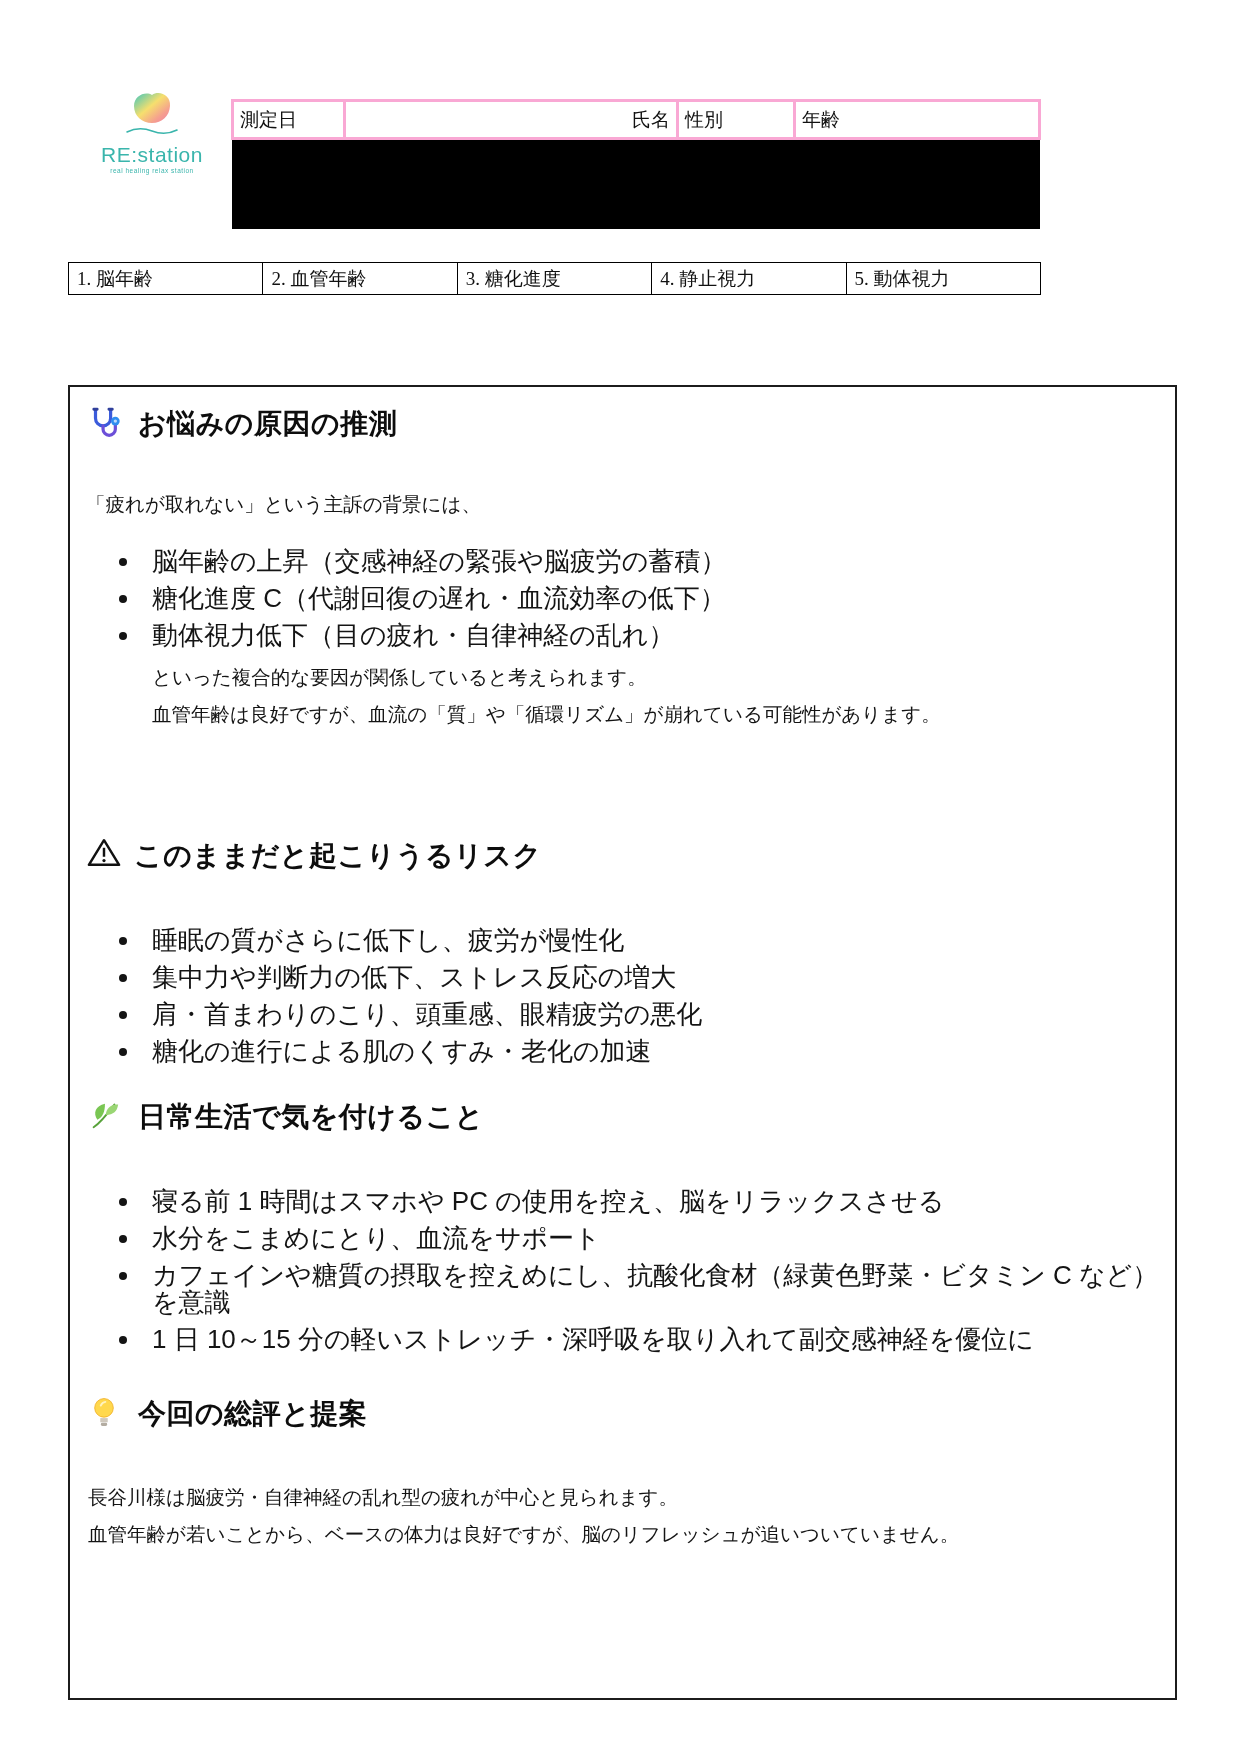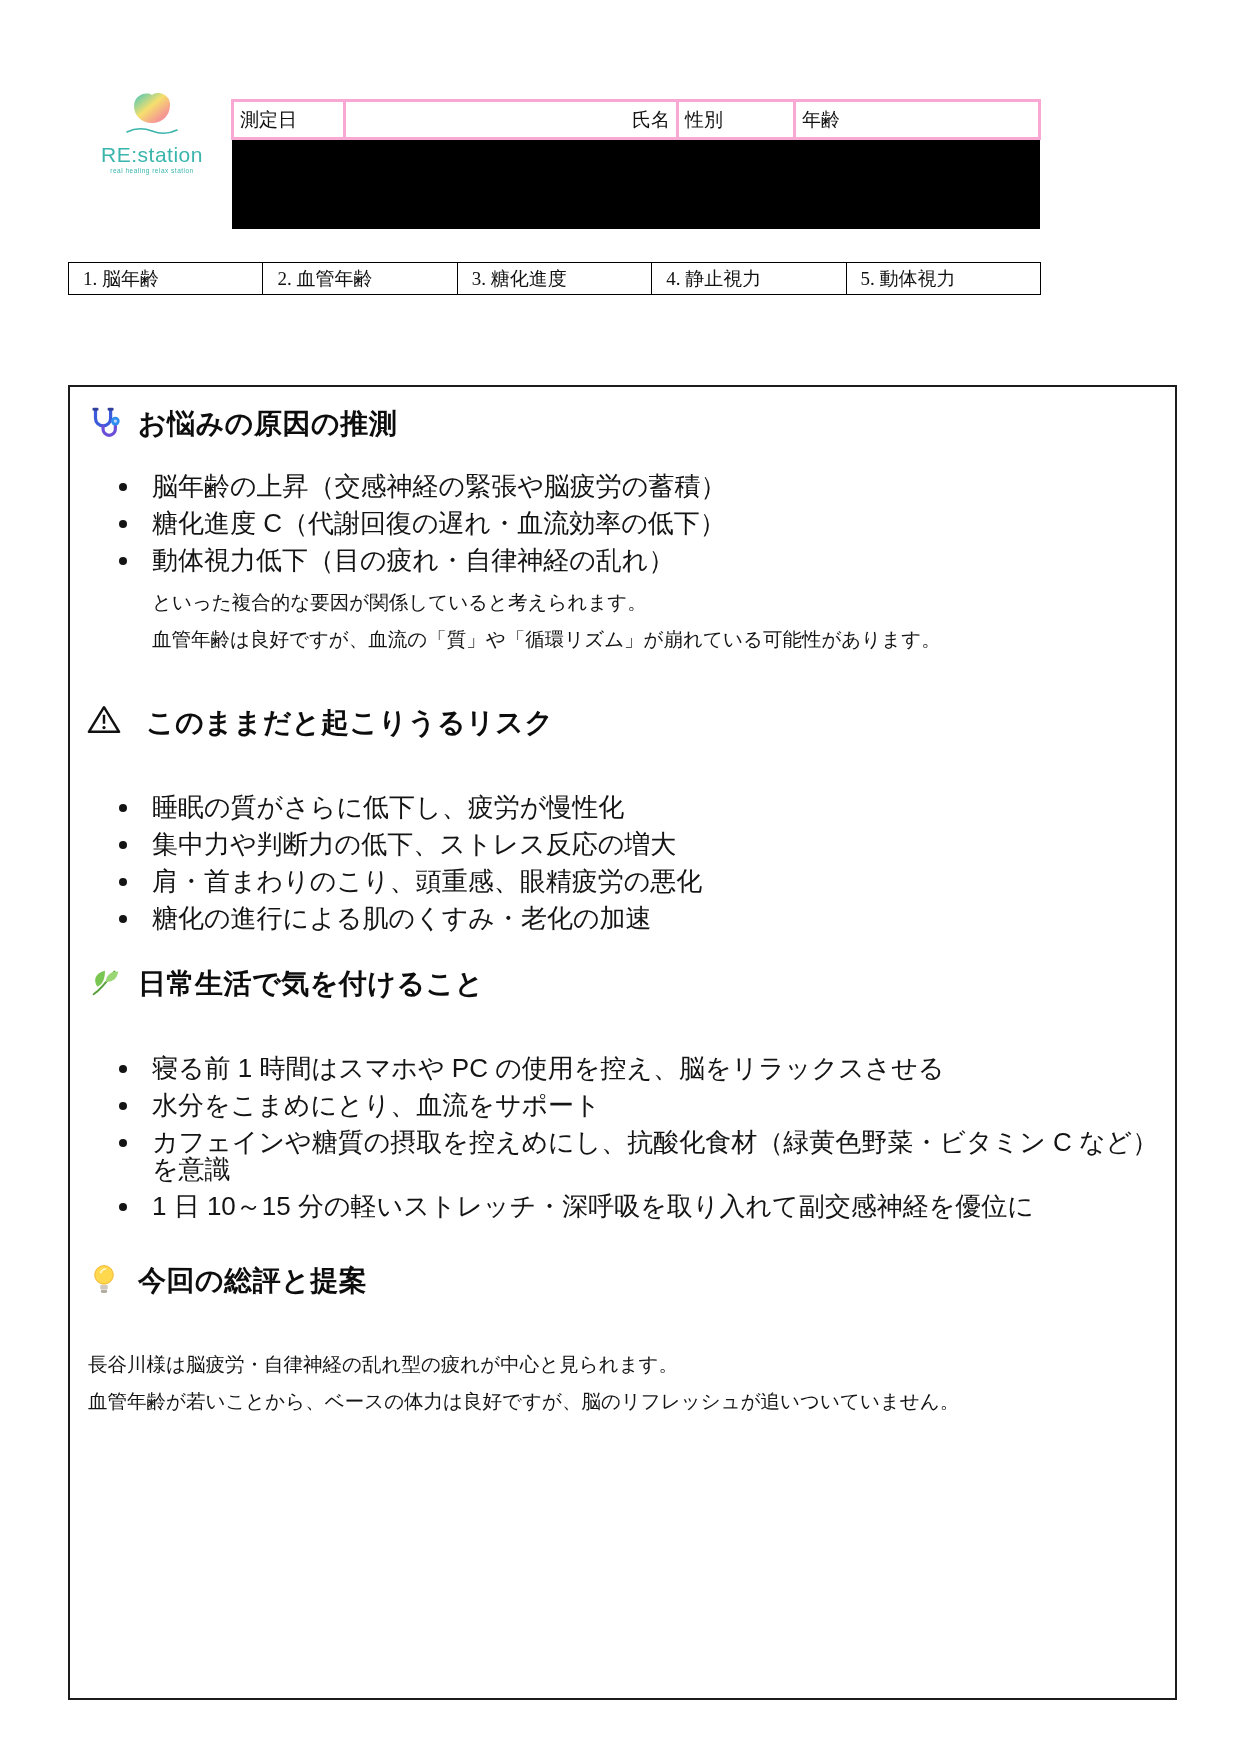--- a/index.html
+++ b/index.html
@@ -23,35 +23,35 @@
   .patient-table td.redacted{
     height:88px;background:#000;border:1px solid #000;border-left:1px solid #8a8a8a;padding:0;
   }
   .patient-table td.redacted:first-child{border-left:1px solid #000;}
 
   
   .metrics-table{position:absolute;left:68px;top:262px;border-collapse:collapse;table-layout:fixed;width:973px;
     font-family:"Liberation Serif",serif;}
   .metrics-table th{
     border:1px solid #000;font-weight:normal;font-size:19px;height:32px;
-    text-align:left;padding:0 0 0 14px;box-sizing:border-box;
+    text-align:left;padding:0 0 0 8px;box-sizing:border-box;
   }
   .metrics-table td{
     border:1px solid #000;font-size:19px;height:30px;text-align:center;box-sizing:border-box;
   }
 
   
   .report-box{
     position:absolute;left:68px;top:385px;width:1109px;height:1315px;
     border:2px solid #1c1c1c;box-sizing:border-box;padding:0 16px;
   }
   .sec-header{display:flex;align-items:flex-start;gap:16px;font-size:28px;font-weight:bold;letter-spacing:0.5px;color:#0d0d0d;}
   .sec-header .ico{flex:0 0 auto;display:inline-flex;align-items:center;justify-content:center;width:36px;}
   .h1{margin-top:18px;}
-  .h2{margin-top:46px;gap:24px;}
+  .h2{margin-top:104px;gap:12px;}
   .h3{margin-top:33px;}
   .h4{margin-top:42px;}
   .intro{margin:48px 0 0 0;font-size:19.5px;color:#141414;}
   .blist{margin:30px 0 0 0;padding:0 0 0 56px;font-size:26px;color:#141414;}
   .blist li{margin:0 0 10px 0;padding-left:10px;line-height:27px;}
   .notes{margin:0 0 0 66px;font-size:19.5px;line-height:37px;color:#141414;}
   .blist2{margin-top:52px;}
   .summary{margin:46px 0 0 2px;font-size:19.5px;line-height:37px;color:#141414;}
   .summary b{font-weight:normal;}
 </style>
@@ -120,20 +120,21 @@
           <path d="M9 4 V13 A8 8 0 0 0 25 13 V4" stroke="#3b5bdb" stroke-width="3.4" fill="none" stroke-linecap="round"></path>
           <path d="M7.2 3.4 h3.6 M23.2 3.4 h3.6" stroke="#30409c" stroke-width="3" stroke-linecap="round"></path>
           <path d="M17 21 V24.5 A6.5 6.5 0 0 0 30 24.5 V20" stroke="#6c4fd8" stroke-width="3.4" fill="none" stroke-linecap="round"></path>
           <circle cx="30" cy="16" r="4.6" fill="#2f8ef0"></circle>
           <circle cx="30" cy="16" r="1.8" fill="#bcd9fb"></circle>
         </svg>
       </span>
       <span>お悩みの原因の推測</span>
     </div>
 
+    <p class="intro">「疲れが取れない」という主訴の背景には、</p>
 
     <ul class="blist">
       <li>脳年齢の上昇（交感神経の緊張や脳疲労の蓄積）</li>
       <li>糖化進度 C（代謝回復の遅れ・血流効率の低下）</li>
       <li>動体視力低下（目の疲れ・自律神経の乱れ）</li>
     </ul>
     <div class="notes">
       <div>といった複合的な要因が関係していると考えられます。</div>
       <div>血管年齢は良好ですが、血流の「質」や「循環リズム」が崩れている可能性があります。</div>
     </div>

